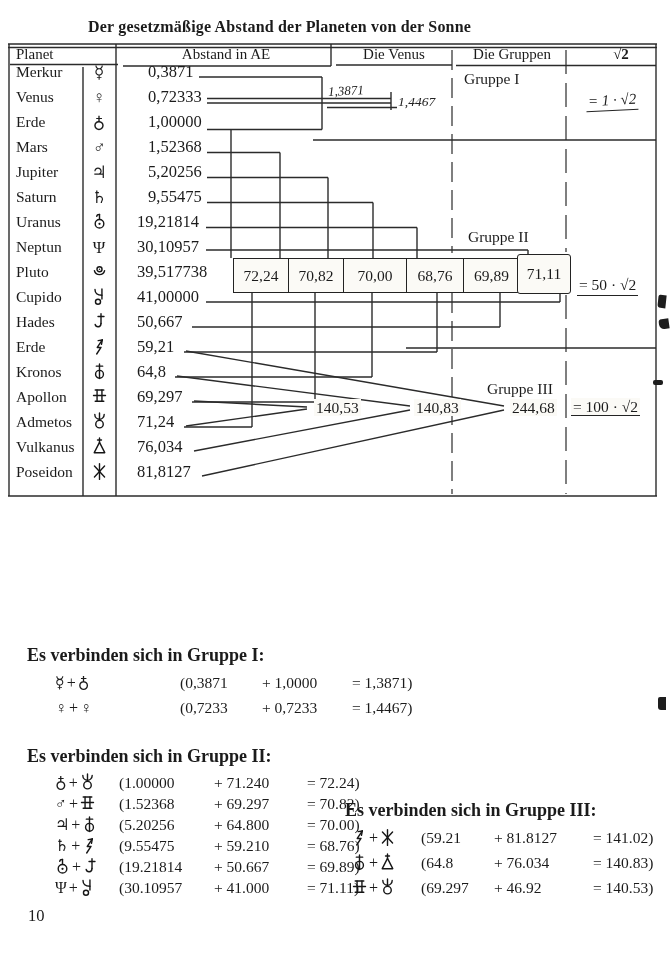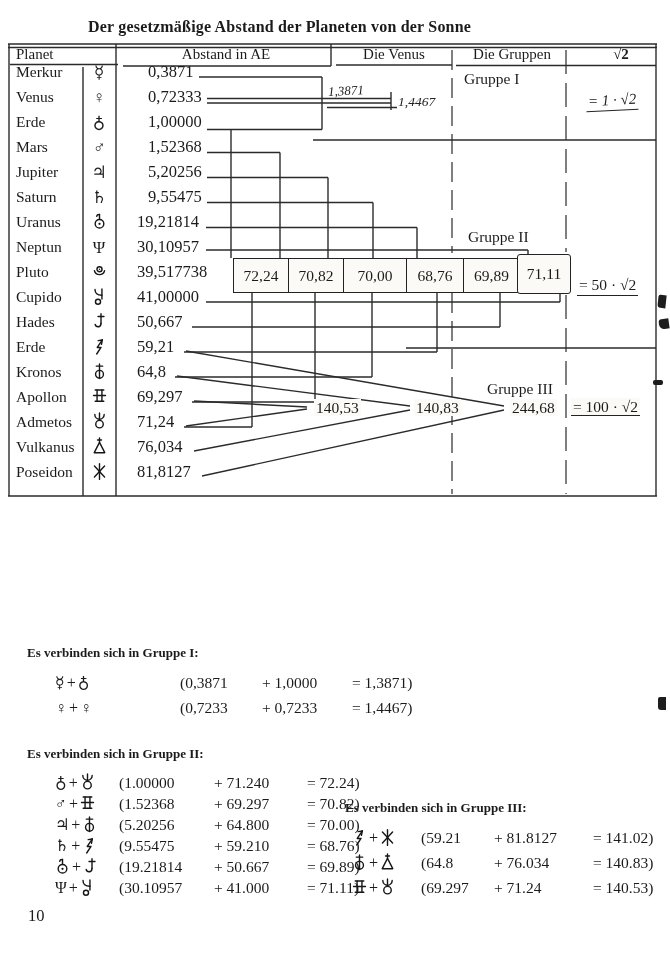--- a/index.html
+++ b/index.html
@@ -24,21 +24,21 @@
   .pglyph .f{fill:#161616;stroke:none;}
   .sumstrip{left:233px;top:258px;height:33px;display:flex;border:1.6px solid #232323;background:#fbfaf6;}
   .sumcell{border-right:1.6px solid #232323;display:flex;align-items:center;justify-content:center;font-size:15.5px;}
   .sumcell:last-child{border-right:none;}
   .sumbox71{left:517px;top:254px;width:52px;height:38px;border:1.7px solid #232323;border-radius:3px;
             display:flex;align-items:center;justify-content:center;font-size:15.5px;background:#fbfaf6;}
   .glabel{font-size:15.5px;}
   .hand{font-style:italic;font-size:13px;color:#222;}
   .ul{border-bottom:1.4px solid #232323;padding:0 2px 1px 2px;}
   .m3{top:399px;height:17px;line-height:17px;font-size:15.5px;background:#fbfaf6;padding:0 2px;}
-  .sec-head{font-size:13px;font-weight:700;text-align:right;}
+  .sec-head{font-size:18px;font-weight:700;text-align:right;}
   .frow{display:flex;align-items:center;height:21px;font-size:15.5px;}
   .fsym{display:flex;align-items:center;gap:2px;}
   .fsym i{font-style:normal;font-size:16px;}
   .fa,.fb,.fc{display:inline-block;}
   .g2r .fsym{width:64px;} .g2r .fa{width:95px;} .g2r .fb{width:93px;}
   .g1r .fsym{width:125px;} .g1r .fa{width:82px;} .g1r .fb{width:90px;}
   .g3r .fsym{width:69px;} .g3r .fa{width:73px;} .g3r .fb{width:99px;}
   .ink{position:absolute;background:#1d1d1d;z-index:3;}
   .pageno{left:28px;top:906px;font-size:16.5px;}
 </style>
@@ -432,21 +432,21 @@
             <path d="M1.6 9 H14.4"></path>
           </svg></i>
         <i>+</i>
         <i><svg viewBox="0 0 16 20" class="pglyph">
             <path d="M3 2.6 A5 5 0 0 0 13 2.6"></path>
             <path d="M8 1 V8.6"></path>
             <circle cx="8" cy="12.8" r="4"></circle>
           </svg></i>
       </span>
     <span class="fa">(69.297</span>
-      <span class="fb">+ 71.24</span>
+      <span class="fb">+ 46.92</span>
       <span class="fc">= 140.53)</span>
   </div>
 
   <div class="abs z pageno">10</div>
 
   <div class="ink" style="left:658px;top:295px;width:8px;height:13px;border-radius:2px 0 0 3px;transform:rotate(6deg)"></div>
   <div class="ink" style="left:659px;top:319px;width:10px;height:10px;border-radius:3px 0 0 5px;transform:rotate(-8deg)"></div>
   <div class="ink" style="left:653px;top:380px;width:10px;height:5px;border-radius:2px"></div>
   <div class="ink" style="left:658px;top:697px;width:8px;height:13px;border-radius:2px 0 0 3px"></div>
 

